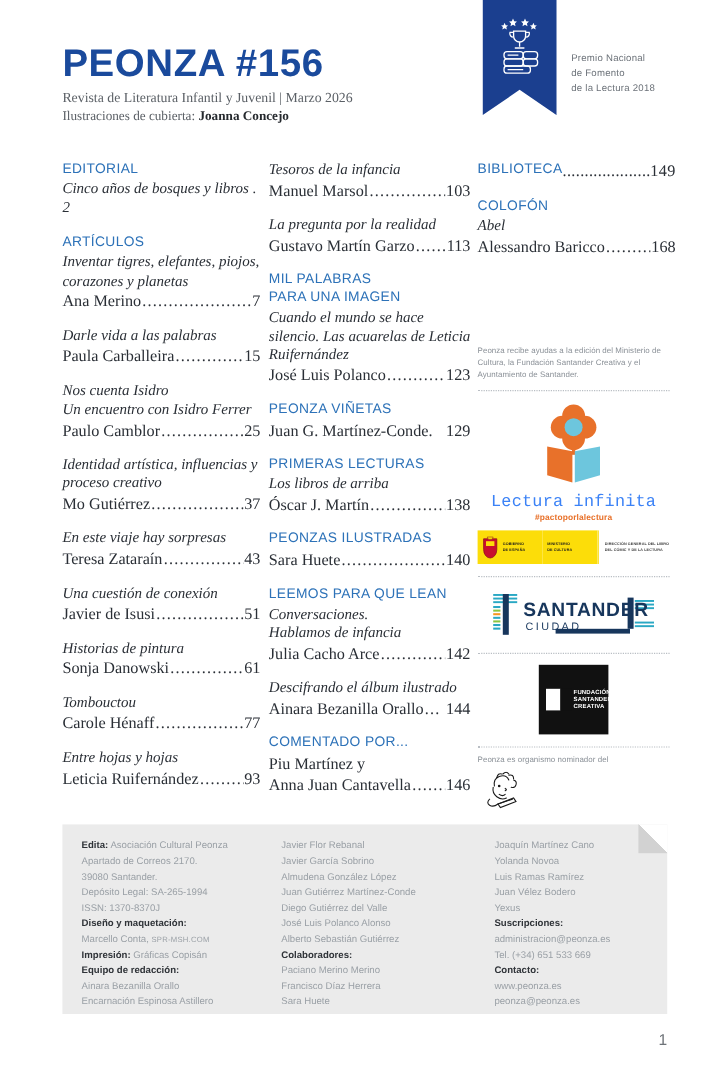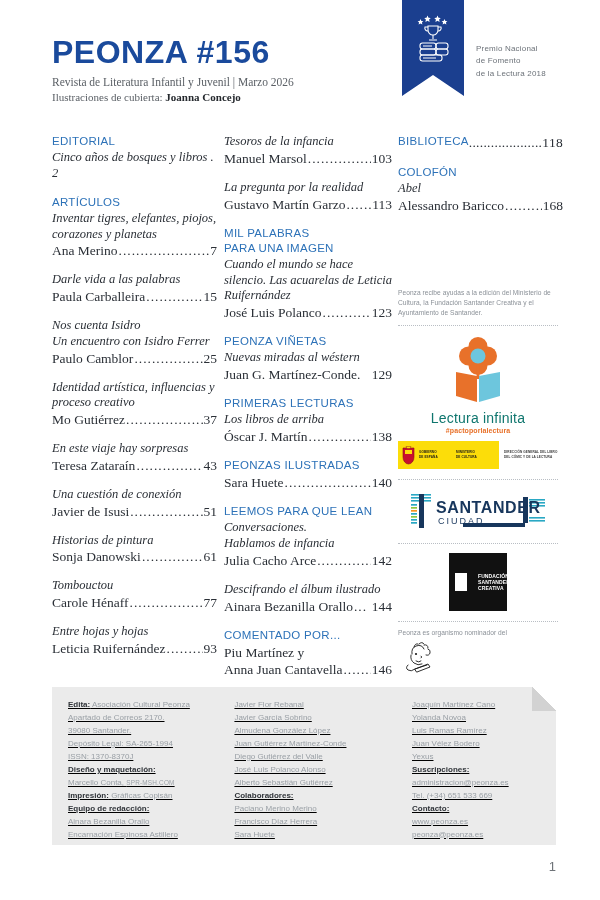--- a/index.html
+++ b/index.html
@@ -147,23 +147,23 @@
   .logo-slot {
     display: flex;
     align-items: center;
     justify-content: center;
     padding: 3px 0;
   }
 
   
   .li-wrap { text-align: center; padding: 2px 0 4px; }
   .li-txt {
-    font-family: Liberation Sans, sans-serif;
+    font-family: Liberation Mono, monospace;
     font-size: 14px;
-    color: #0f766e;
+    color: #3b82f6;
     margin-top: 2px;
     letter-spacing: 0.2px;
   }
   .li-tag {
     font-family: "Liberation Sans", sans-serif;
     font-size: 7px;
     font-weight: bold;
     color: #e8712a;
     letter-spacing: 0.1px;
     margin-top: 1px;
@@ -288,21 +288,20 @@
   .fold {
     position: absolute;
     right: 0; top: 0;
     width: 24px; height: 24px;
     background: linear-gradient(225deg, #ffffff 50%, #d2d2d2 50%);
   }
   .colo-cols {
     display: flex;
     padding: 12px 16px 0 16px;
     gap: 0;
-    text-decoration: underline;
   }
   .cc { font-size: 8px; line-height: 1.62; color: #9aa0a6; }
   .cc1 { width: 182px; }
   .cc2 { width: 168px; }
   .cc3 { width: 140px; margin-left: 24px; }
   .cc b { color: #2f3338; font-weight: bold; }
   .cc .smallcaps { font-size: 6.4px; letter-spacing: 0.2px; }
 
   .pagenum {
     position: absolute;
@@ -500,23 +499,20 @@
             <span class="dots">........................................</span>
             <span class="pg">123</span>
           </div>
         </div>
       </div>
       <div class="sec-block">
         <div class="sec-head">
           <div>PEONZA VIÑETAS</div>
         </div>
         <div class="entry">
-          <div class="ent-title">
-            <div>Nuevas miradas al wéstern</div>
-          </div>
           <div class="ent-author">
             <span class="nm">Juan G. Martínez-Conde.</span>
             <span class="dots"></span>
             <span class="pg">129</span>
           </div>
         </div>
       </div>
       <div class="sec-block">
         <div class="sec-head">
           <div>PRIMERAS LECTURAS</div>
@@ -582,21 +578,21 @@
             <span class="pg">146</span>
           </div>
         </div>
       </div>
     </div>
   <div class="col col-3">
       <div class="sec-block">
         <div class="sec-head" style="display: flex; white-space: nowrap;">
           <span class="nm">BIBLIOTECA</span>
           <span class="dots" style="flex:1;overflow:hidden;color:#2a2f36;font-size:13.5px;font-family:'Liberation Serif',serif;">........................................</span>
-          <span style="color:#2a2f36;font-family:'Liberation Serif',serif;font-size:13.5px;">118</span>
+          <span style="color:#2a2f36;font-family:'Liberation Serif',serif;font-size:13.5px;">149</span>
         </div>
       </div>
       <div class="sec-block">
         <div class="sec-head">
           <div>COLOFÓN</div>
         </div>
         <div class="entry">
           <div class="ent-title">
             <div>Abel</div>
           </div>

